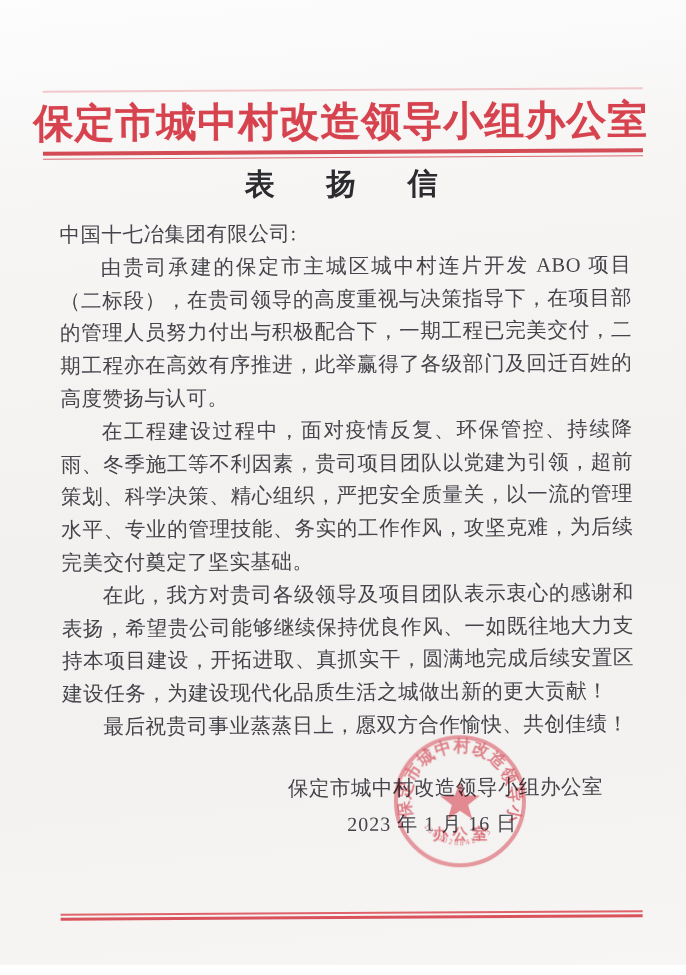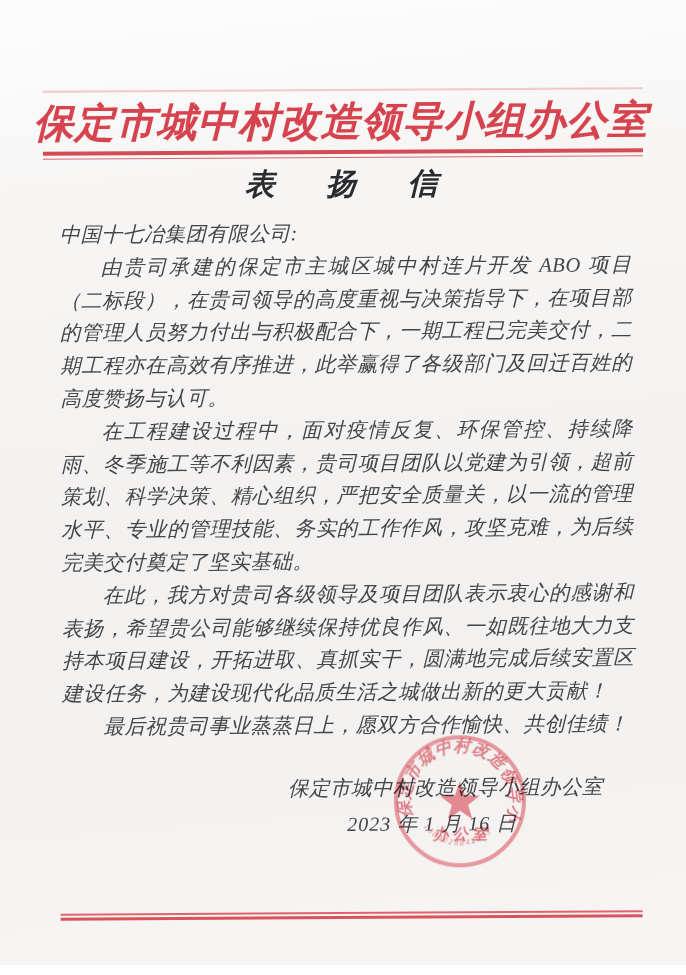--- a/index.html
+++ b/index.html
@@ -7,21 +7,20 @@
     padding: 0;
     background: #ffffff;
   }
   .page {
     position: relative;
     width: 686px;
     height: 965px;
     overflow: hidden;
     background: linear-gradient(175deg, #fdfdfe 0%, #f7f6f5 18%, #f2f1ef 55%, #f3f2f0 80%, #f7f6f4 100%);
     font-family: "Liberation Serif", "DejaVu Serif", serif;
-    font-style: italic;
   }
   .sheet {
     position: absolute;
     inset: 0;
     transform: rotate(-0.35deg);
     transform-origin: 50% 50%;
   }
   .faint-top-rule {
     position: absolute;
     top: 89px; left: 45px; width: 600px; height: 2px;

